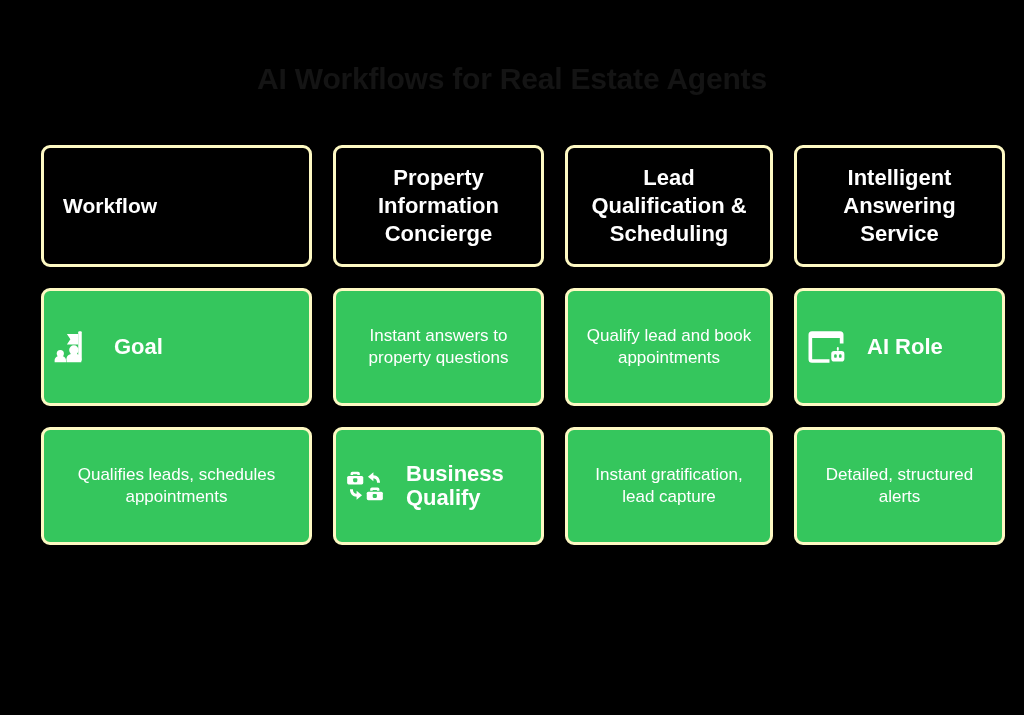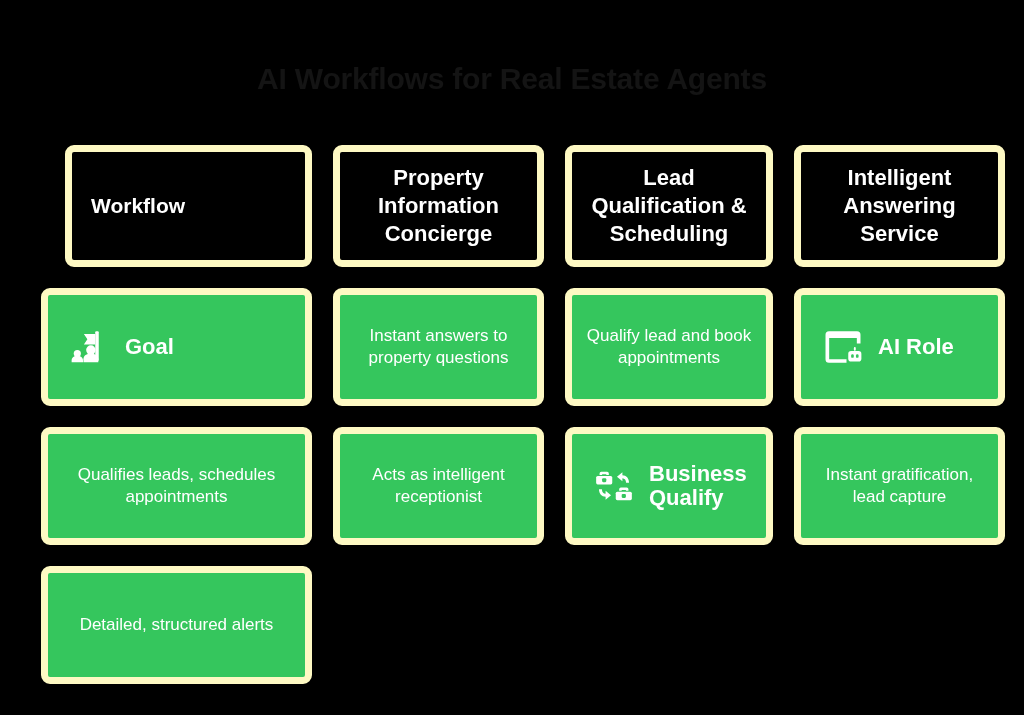--- a/index.html
+++ b/index.html
@@ -46,21 +46,21 @@
     width: 943px;
     display: grid;
     grid-template-columns: 271px 211px 208px 211px;
     grid-auto-rows: auto;
     column-gap: 21px;
     row-gap: 21px;
   }
 
   .cell {
     border-radius: 9px;
-    border: 7px solid #fef9c3;
+    border: 3px solid #fef9c3;
     display: flex;
     align-items: center;
     justify-content: center;
     text-align: center;
     color: #ffffff;
     overflow: hidden;
   }
 
   
   .cell.header {
@@ -70,39 +70,38 @@
     font-weight: bold;
     line-height: 1.28;
     padding: 6px 10px;
   }
 
   .cell.header.rowlabel-head {
     justify-content: flex-start;
     text-align: left;
     padding-left: 19px;
     font-size: 21px;
-    margin-left: 24px;
   }
 
   
   .cell.green {
     background: #35c65d;
     height: 118px;
     font-size: 17px;
     font-weight: normal;
     line-height: 1.32;
     padding: 8px 14px;
   }
 
   
   .cell.rowlabel {
     justify-content: flex-start;
     text-align: left;
-    padding-left: 21px;
-    gap: 14px;
+    padding-left: 8px;
+    gap: 20px;
     font-size: 22px;
     font-weight: bold;
   }
 
   .cell.rowlabel .row-label-text {
     line-height: 1.1;
   }
 
   .row-icon {
     flex: 0 0 auto;
@@ -195,23 +194,20 @@
         </svg>
       </span>
       <span class="row-label-text">AI Role</span>
     </div>
 
 
     <div class="cell green">
       <span class="cell-text">Qualifies leads, schedules appointments</span>
     </div>
 
-    <div class="cell green">
-      <span class="cell-text">Acts as intelligent receptionist</span>
-    </div>
 
     <div class="cell green rowlabel">
       <span class="row-icon">
         <svg viewBox="0 0 48 48" aria-hidden="true">
 
           <path d="M9.5 7.8 h6.6 a2 2 0 0 1 2 2 v1.6 h-2.9 v-0.9 h-4.8 v0.9 H7.5 V9.8 a2 2 0 0 1 2 -2 z"></path>
           <rect x="3.6" y="12.6" width="18.4" height="9.6" rx="1.8"></rect>
           <rect x="10.4" y="15.2" width="4.8" height="4.4" rx="1.2" fill="#35c65d"></rect>
 
           <path d="M31.9 25.8 h6.6 a2 2 0 0 1 2 2 v1.6 h-2.9 v-0.9 h-4.8 v0.9 h-2.9 v-1.6 a2 2 0 0 1 2 -2 z"></path>

